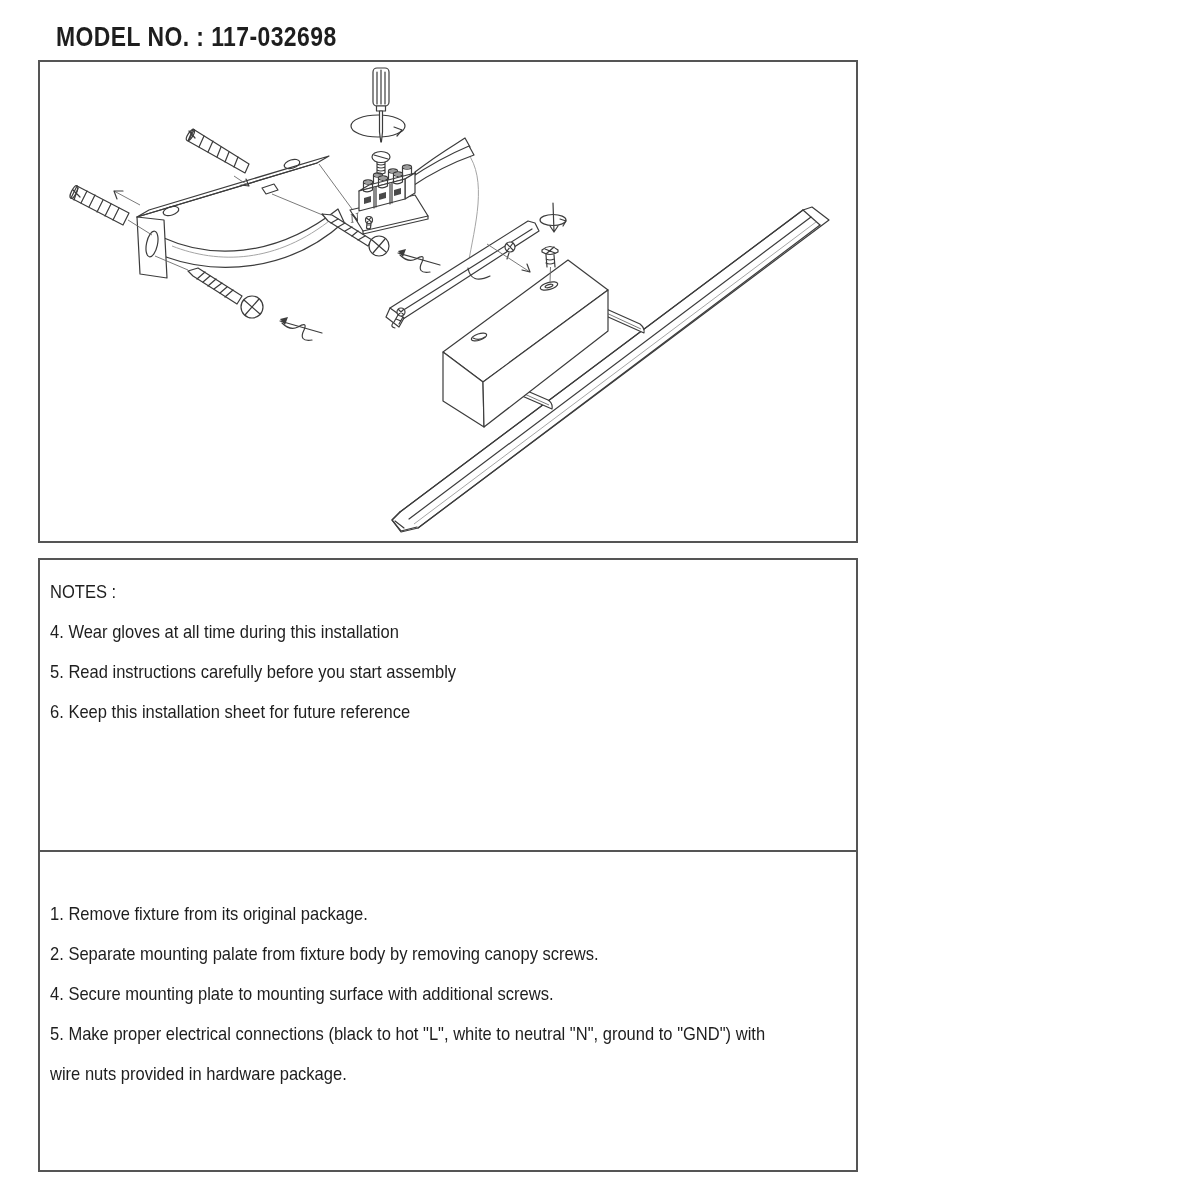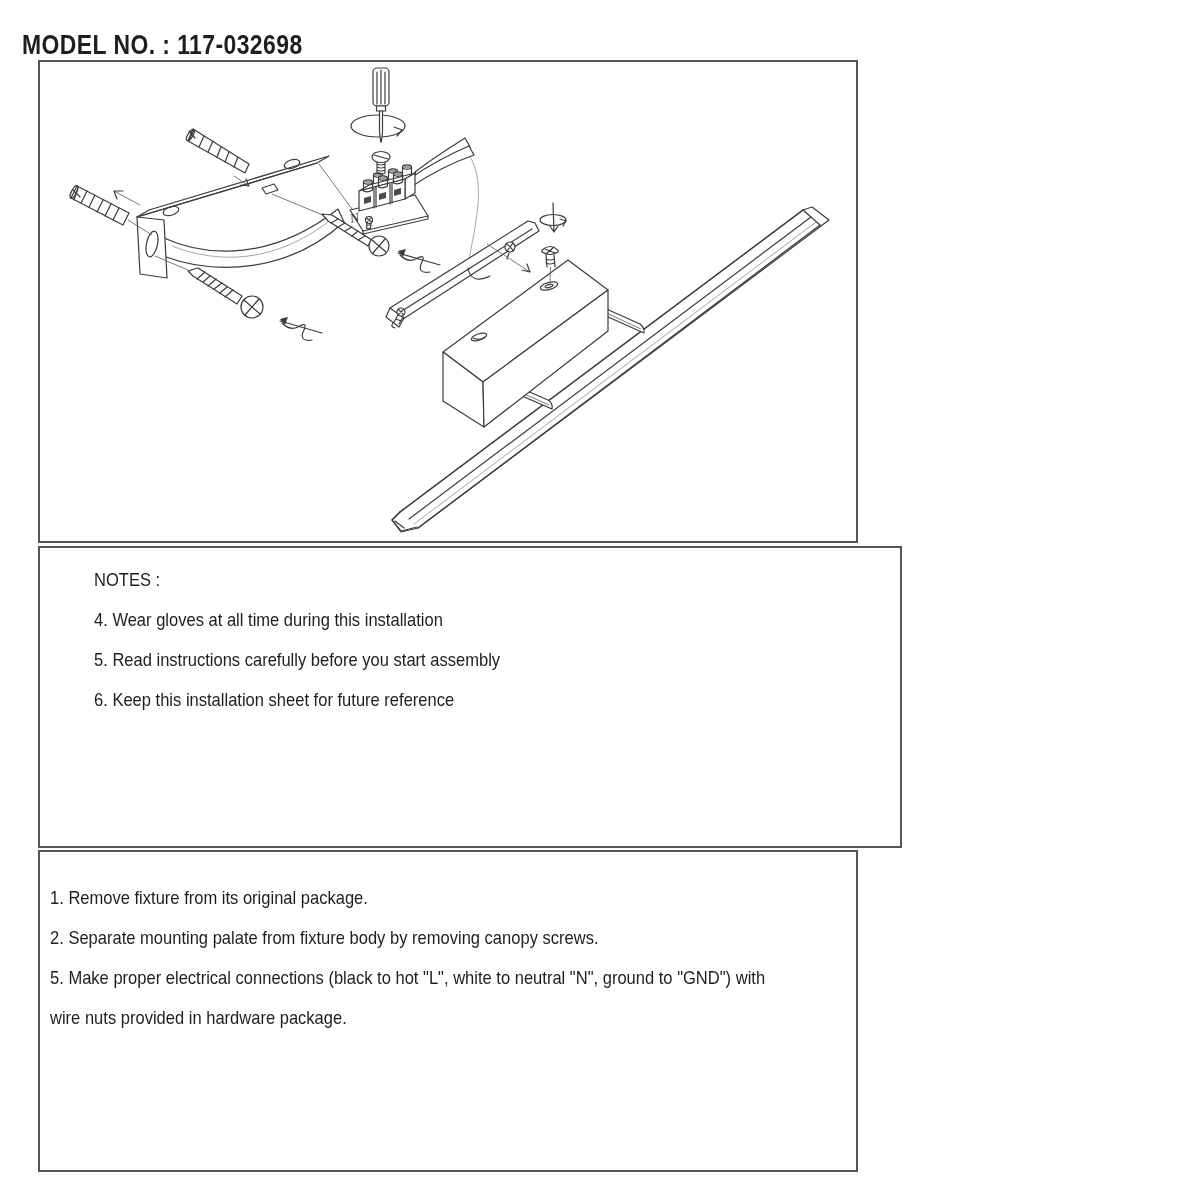--- a/index.html
+++ b/index.html
@@ -1,26 +1,26 @@
 <!DOCTYPE html>
 <html><head>
 <meta charset="utf-8">
 <style>
   html,body{margin:0;padding:0;background:#fff;}
   .sheet{position:relative;width:1200px;height:1200px;background:#fff;overflow:hidden;
          font-family:"Liberation Sans",sans-serif;color:#1e1e1e;}
-  .title{position:absolute;left:22px;top:22px;font-size:27px;font-weight:bold;
-         letter-spacing:.5px;white-space:nowrap;margin-top:8px;}
+  .title{position:absolute;left:56px;top:22px;font-size:27px;font-weight:bold;
+         letter-spacing:.5px;white-space:nowrap;}
   .cond{display:inline-block;transform:scaleX(.87);transform-origin:0 50%;white-space:nowrap;}
   .box{position:absolute;left:38px;width:816px;border:2px solid #555;background:#fff;}
   #diagram-box{top:60px;height:479px;}
-  #notes-box{top:546px;height:298px;padding-left:44px;}
+  #notes-box{top:558px;height:298px;}
   #steps-box{top:850px;height:318px;}
   .textblock{padding:12px 0 0 10px;}
-  #steps-box .textblock{padding-top:26px;}
+  #steps-box .textblock{padding-top:42px;}
   .ln{height:40px;line-height:40px;font-size:19px;}
   svg{display:block;}
   svg *{vector-effect:non-scaling-stroke;}
   .ink{stroke:#3c3c3c;stroke-width:1.2;fill:none;stroke-linecap:round;stroke-linejoin:round;}
   .inkf{stroke:#3c3c3c;stroke-width:1.2;fill:#fff;stroke-linecap:round;stroke-linejoin:round;}
   .dark{fill:#4a4a4a;stroke:none;}
   .faint{stroke:#a5a5a5;stroke-width:1;fill:none;}
   .thin{stroke:#6b6b6b;stroke-width:.9;fill:none;}
 </style>
 </head>
@@ -242,18 +242,19 @@
       <div class="ln"><span class="cond">4. Wear gloves at all time during this installation</span></div>
       <div class="ln"><span class="cond">5. Read instructions carefully before you start assembly</span></div>
       <div class="ln"><span class="cond">6. Keep this installation sheet for future reference</span></div>
     </div>
   </div>
 
   <div class="box" id="steps-box">
     <div class="textblock">
       <div class="ln"><span class="cond">1. Remove fixture from its original package.</span></div>
       <div class="ln"><span class="cond">2. Separate mounting palate from fixture body by removing canopy screws.</span></div>
+      <div class="ln"><span class="cond">4. Secure mounting plate to mounting surface with additional screws.</span></div>
       <div class="ln"><span class="cond">5. Make proper electrical connections (black to hot "L", white to neutral "N", ground to "GND") with</span></div>
       <div class="ln"><span class="cond">wire nuts provided in hardware package.</span></div>
     </div>
   </div>
 
 </div>
 
 </body></html>

